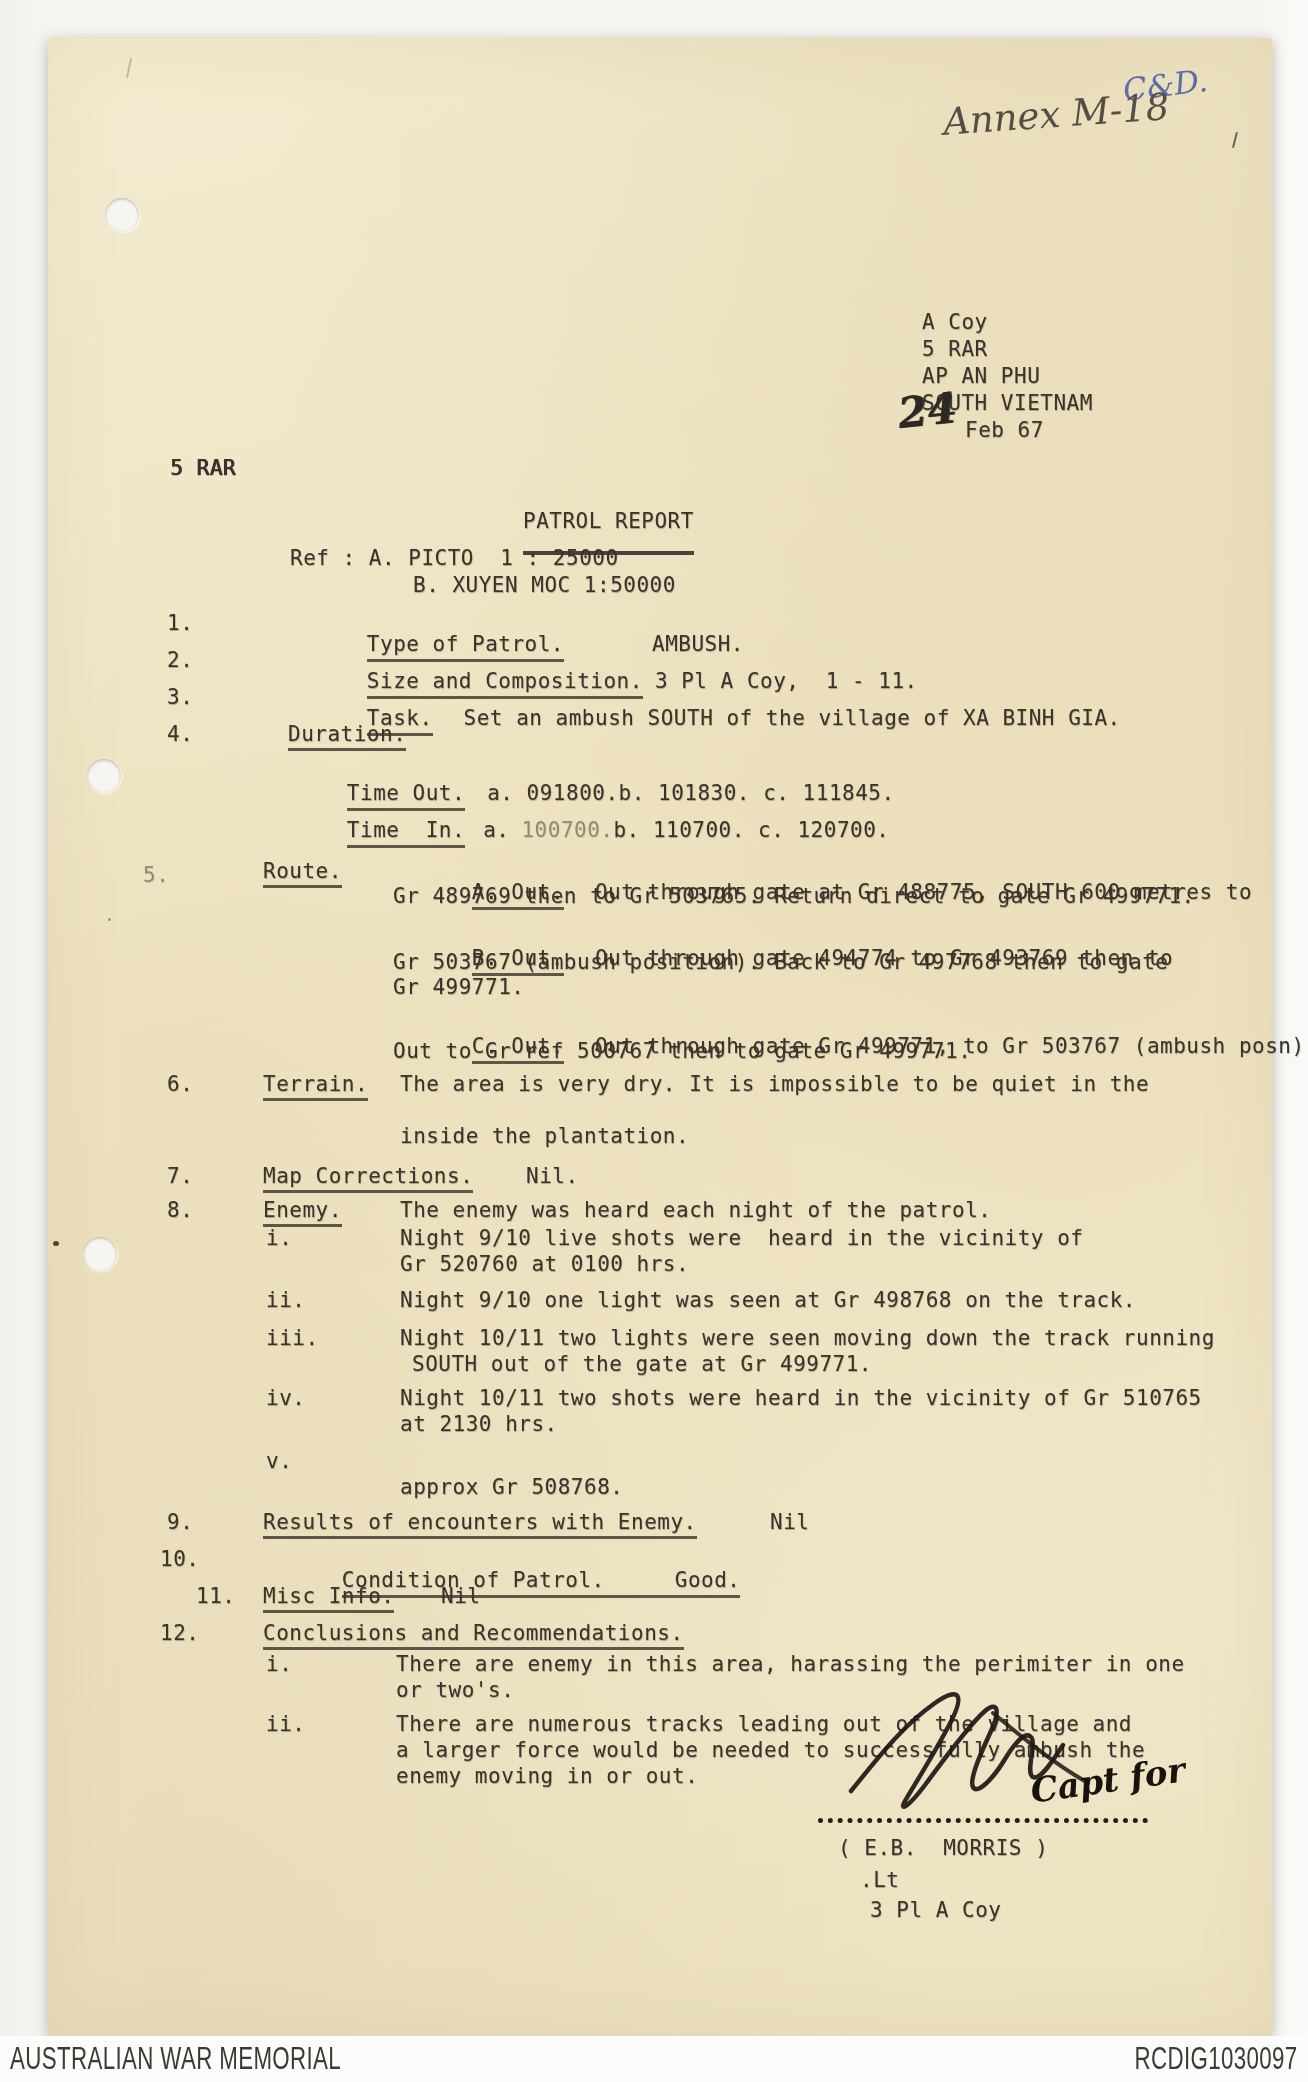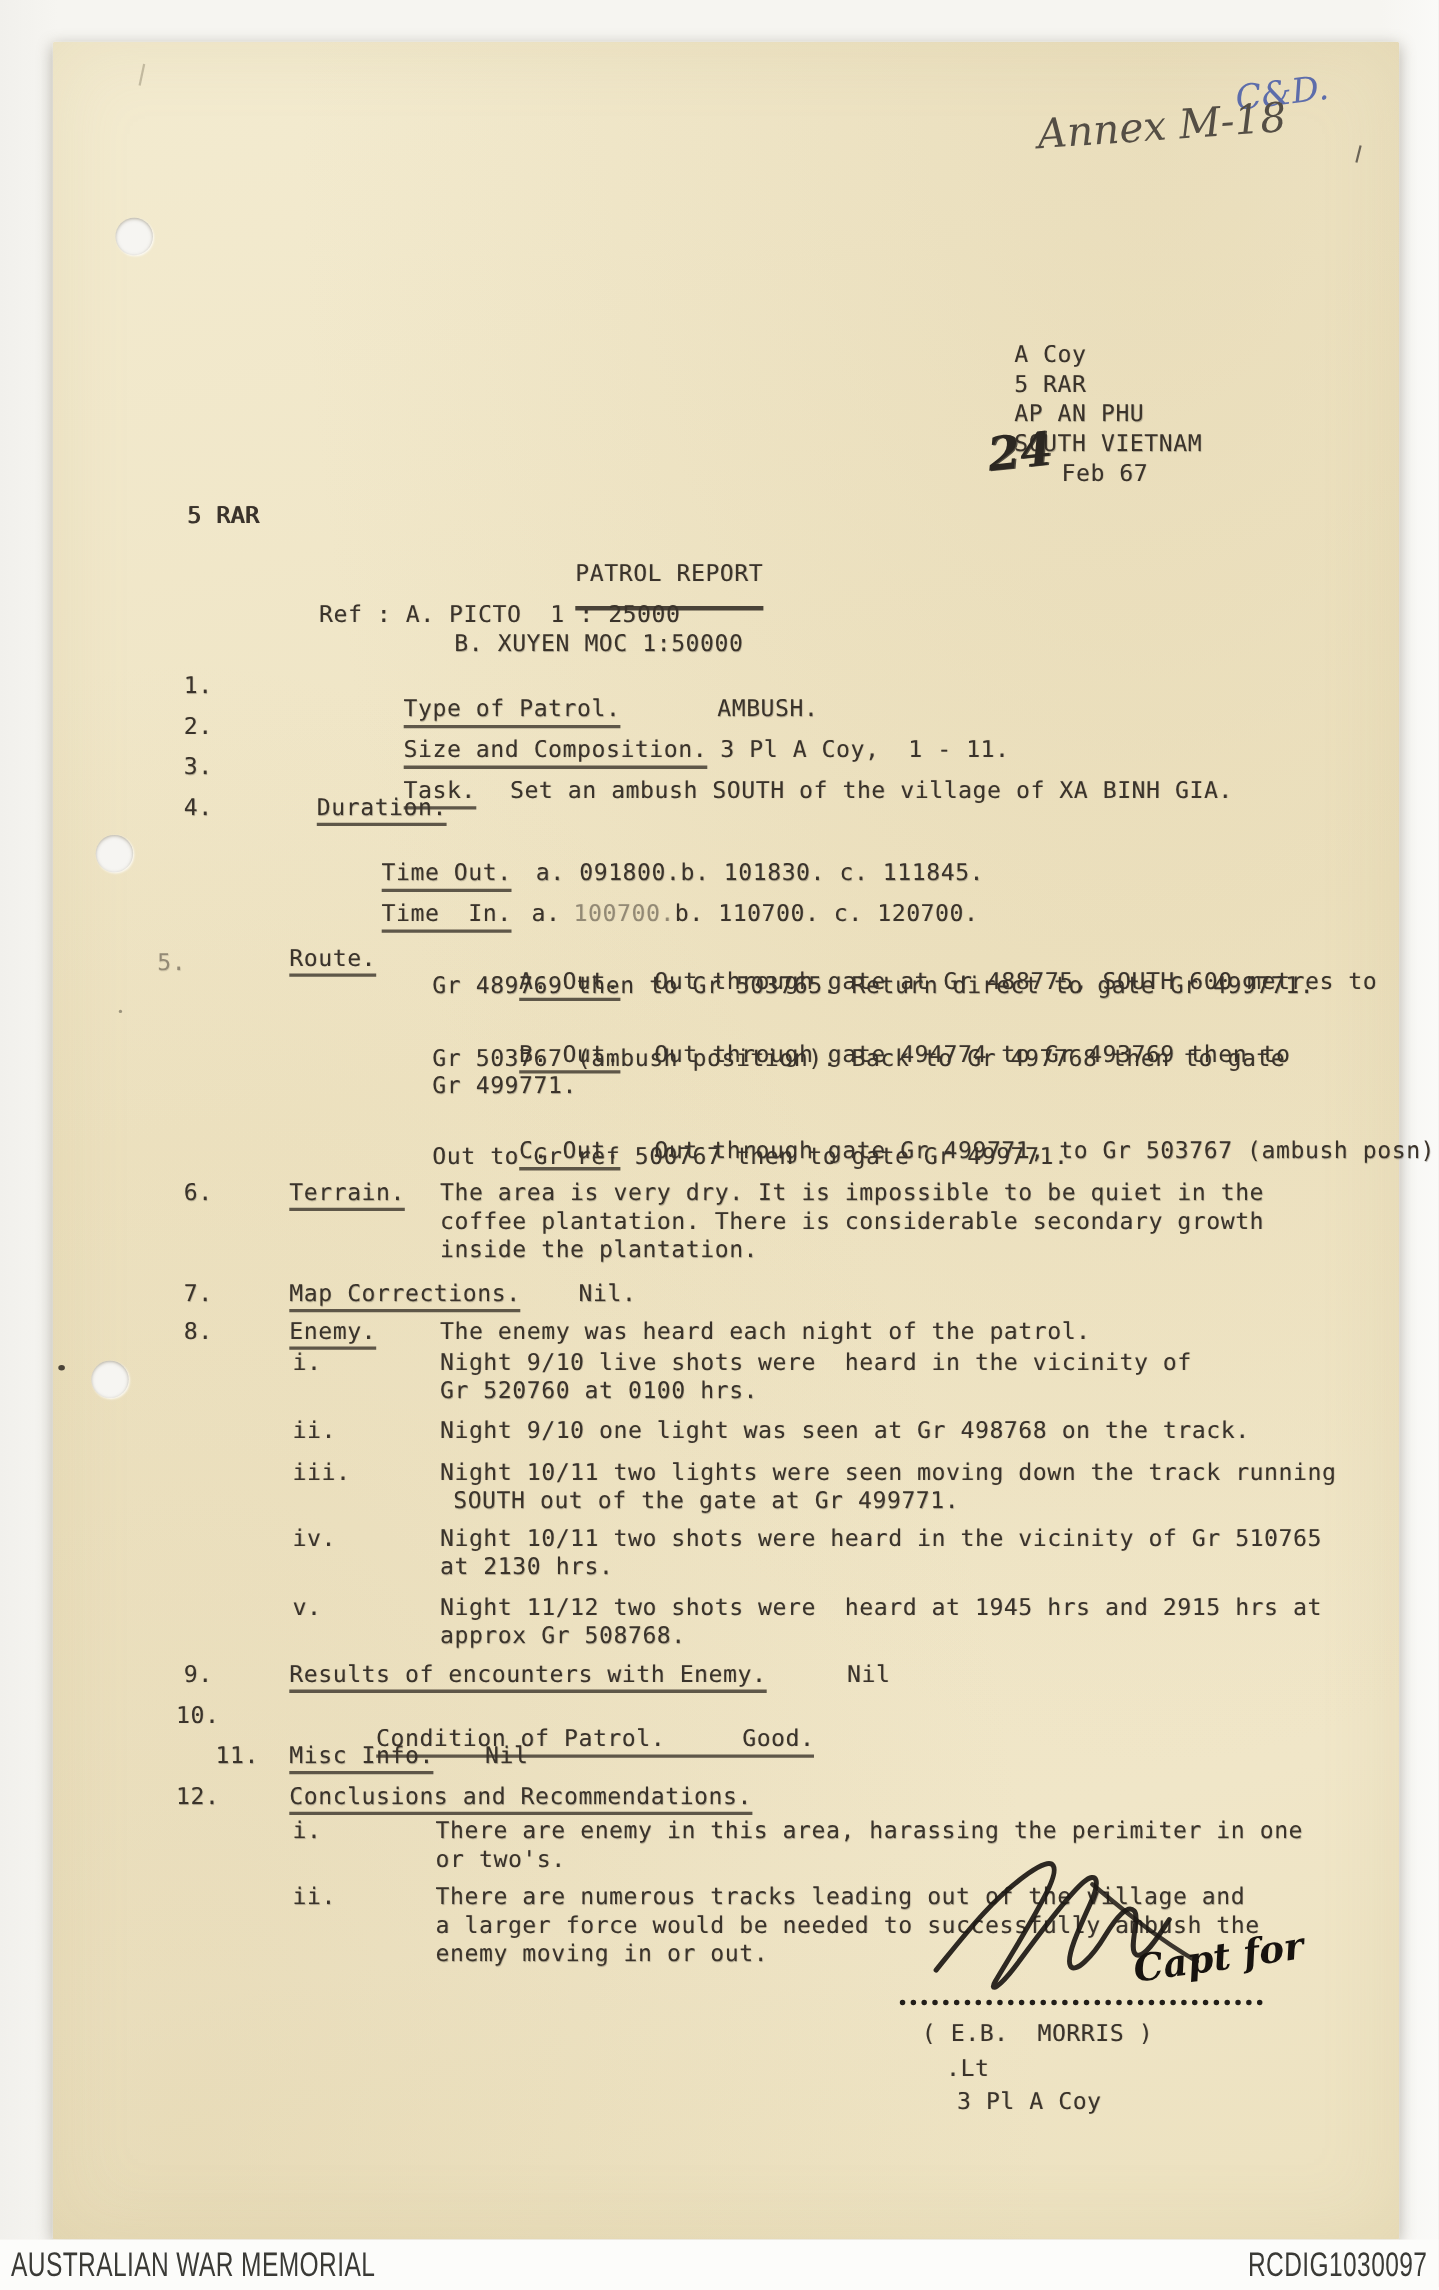--- a/index.html
+++ b/index.html
@@ -109,21 +109,20 @@
     <div class="tw" style="left:345px;top:914px;">Gr 503767 (ambush position). Back to Gr 497768 then to gate</div>
     <div class="tw" style="left:345px;top:939px;">Gr 499771.</div>
     <div class="tw" style="left:345px;top:977px;">
       <span class="ul">C. Out.</span><span style="margin-left:31px;">Out through gate Gr 499771, to Gr 503767 (ambush posn),</span>
     </div>
     <div class="tw" style="left:345px;top:1003px;">Out to Gr ref 500767 then to gate Gr 499771.</div>
 
     <div class="tw" style="left:119px;top:1036px;">6.</div>
     <div class="tw ul" style="left:215px;top:1036px;">Terrain.</div>
     <div class="tw" style="left:352px;top:1036px;">The area is very dry. It is impossible to be quiet in the</div>
-    <div class="tw" style="left:352px;top:1062px;">coffee plantation. There is considerable secondary growth</div>
     <div class="tw" style="left:352px;top:1088px;">inside the plantation.</div>
 
     <div class="tw" style="left:119px;top:1128px;">7.</div>
     <div class="tw ul" style="left:215px;top:1128px;">Map Corrections.</div>
     <div class="tw" style="left:478px;top:1128px;">Nil.</div>
 
     <div class="tw" style="left:119px;top:1162px;">8.</div>
     <div class="tw ul" style="left:215px;top:1162px;">Enemy.</div>
     <div class="tw" style="left:352px;top:1162px;">The enemy was heard each night of the patrol.</div>
 
@@ -136,21 +135,20 @@
 
     <div class="tw" style="left:218px;top:1290px;">iii.</div>
     <div class="tw" style="left:352px;top:1290px;">Night 10/11 two lights were seen moving down the track running</div>
     <div class="tw" style="left:352px;top:1316px;margin-left:12px;">SOUTH out of the gate at Gr 499771.</div>
 
     <div class="tw" style="left:218px;top:1350px;">iv.</div>
     <div class="tw" style="left:352px;top:1350px;">Night 10/11 two shots were heard in the vicinity of Gr 510765</div>
     <div class="tw" style="left:352px;top:1376px;">at 2130 hrs.</div>
 
     <div class="tw" style="left:218px;top:1413px;">v.</div>
-    <div class="tw" style="left:352px;top:1413px;">Night 11/12 two shots were  heard at 1945 hrs and 2915 hrs at</div>
     <div class="tw" style="left:352px;top:1439px;">approx Gr 508768.</div>
 
     <div class="tw" style="left:119px;top:1474px;">9.</div>
     <div class="tw ul" style="left:215px;top:1474px;">Results of encounters with Enemy.</div>
     <div class="tw" style="left:722px;top:1474px;">Nil</div>
 
     <div class="tw" style="left:112px;top:1511px;">10.</div>
     <div class="tw" style="left:215px;top:1511px;">
       <span class="ul"><span>Condition of Patrol.</span><span class="gap70"></span><span>Good.</span></span>
     </div>

